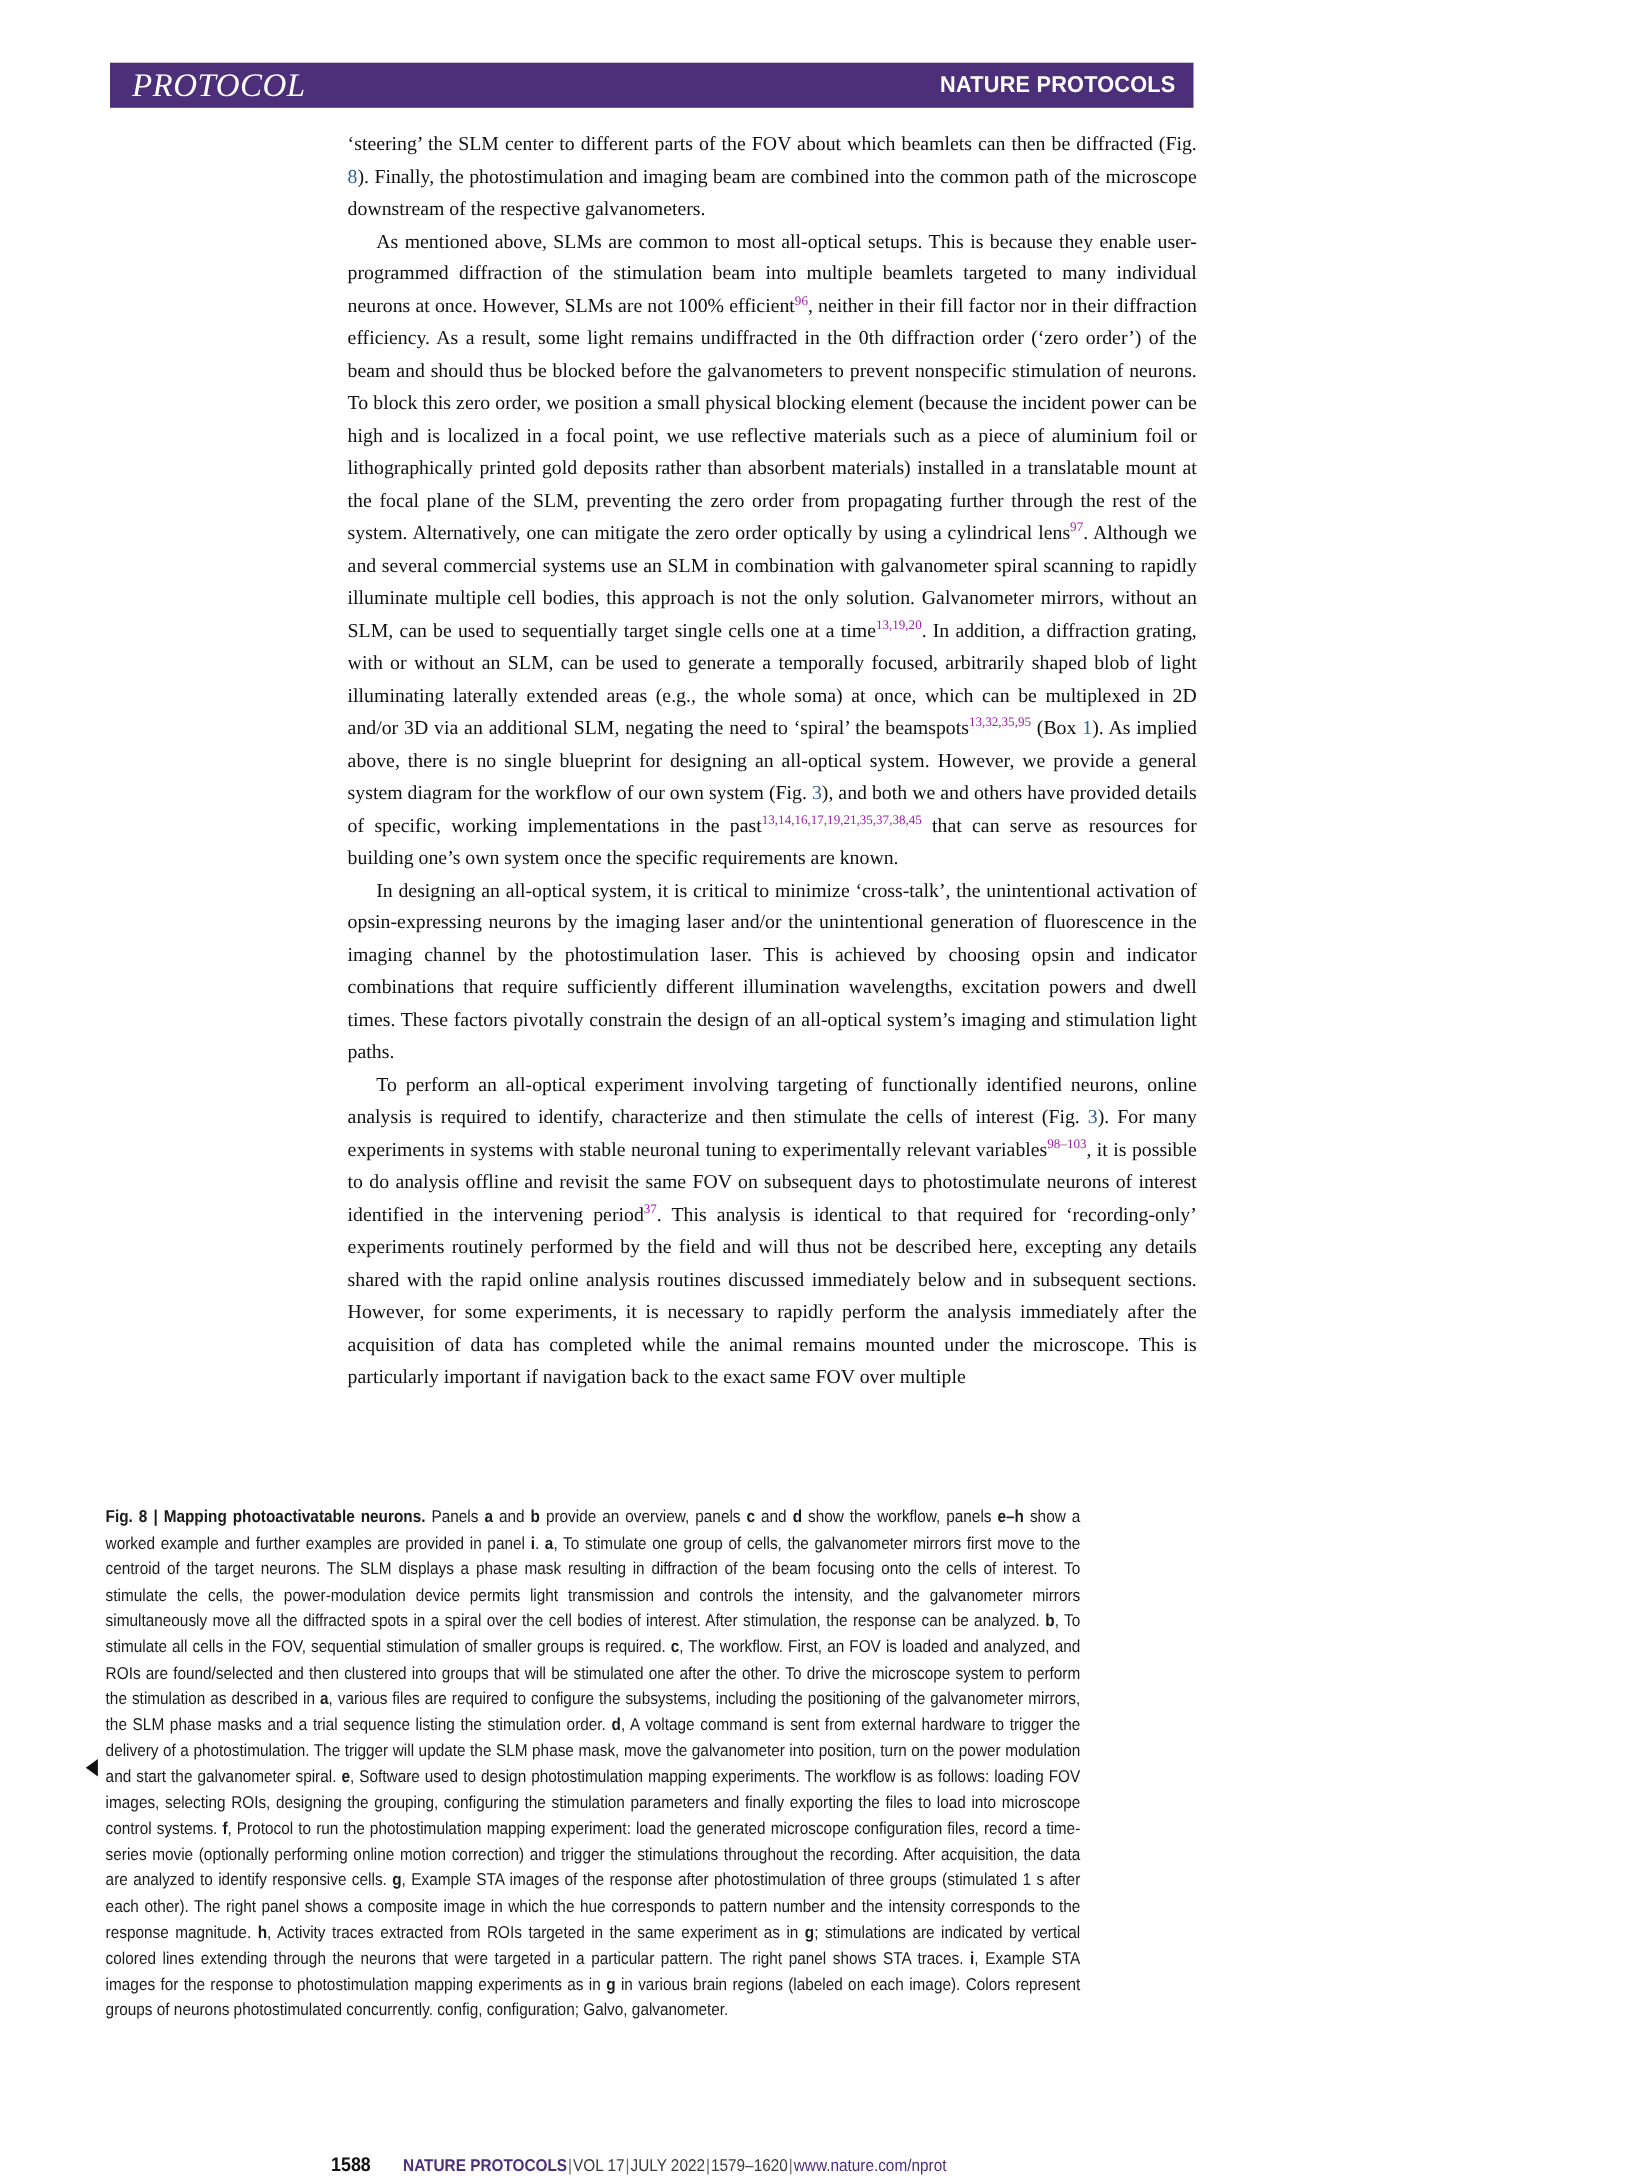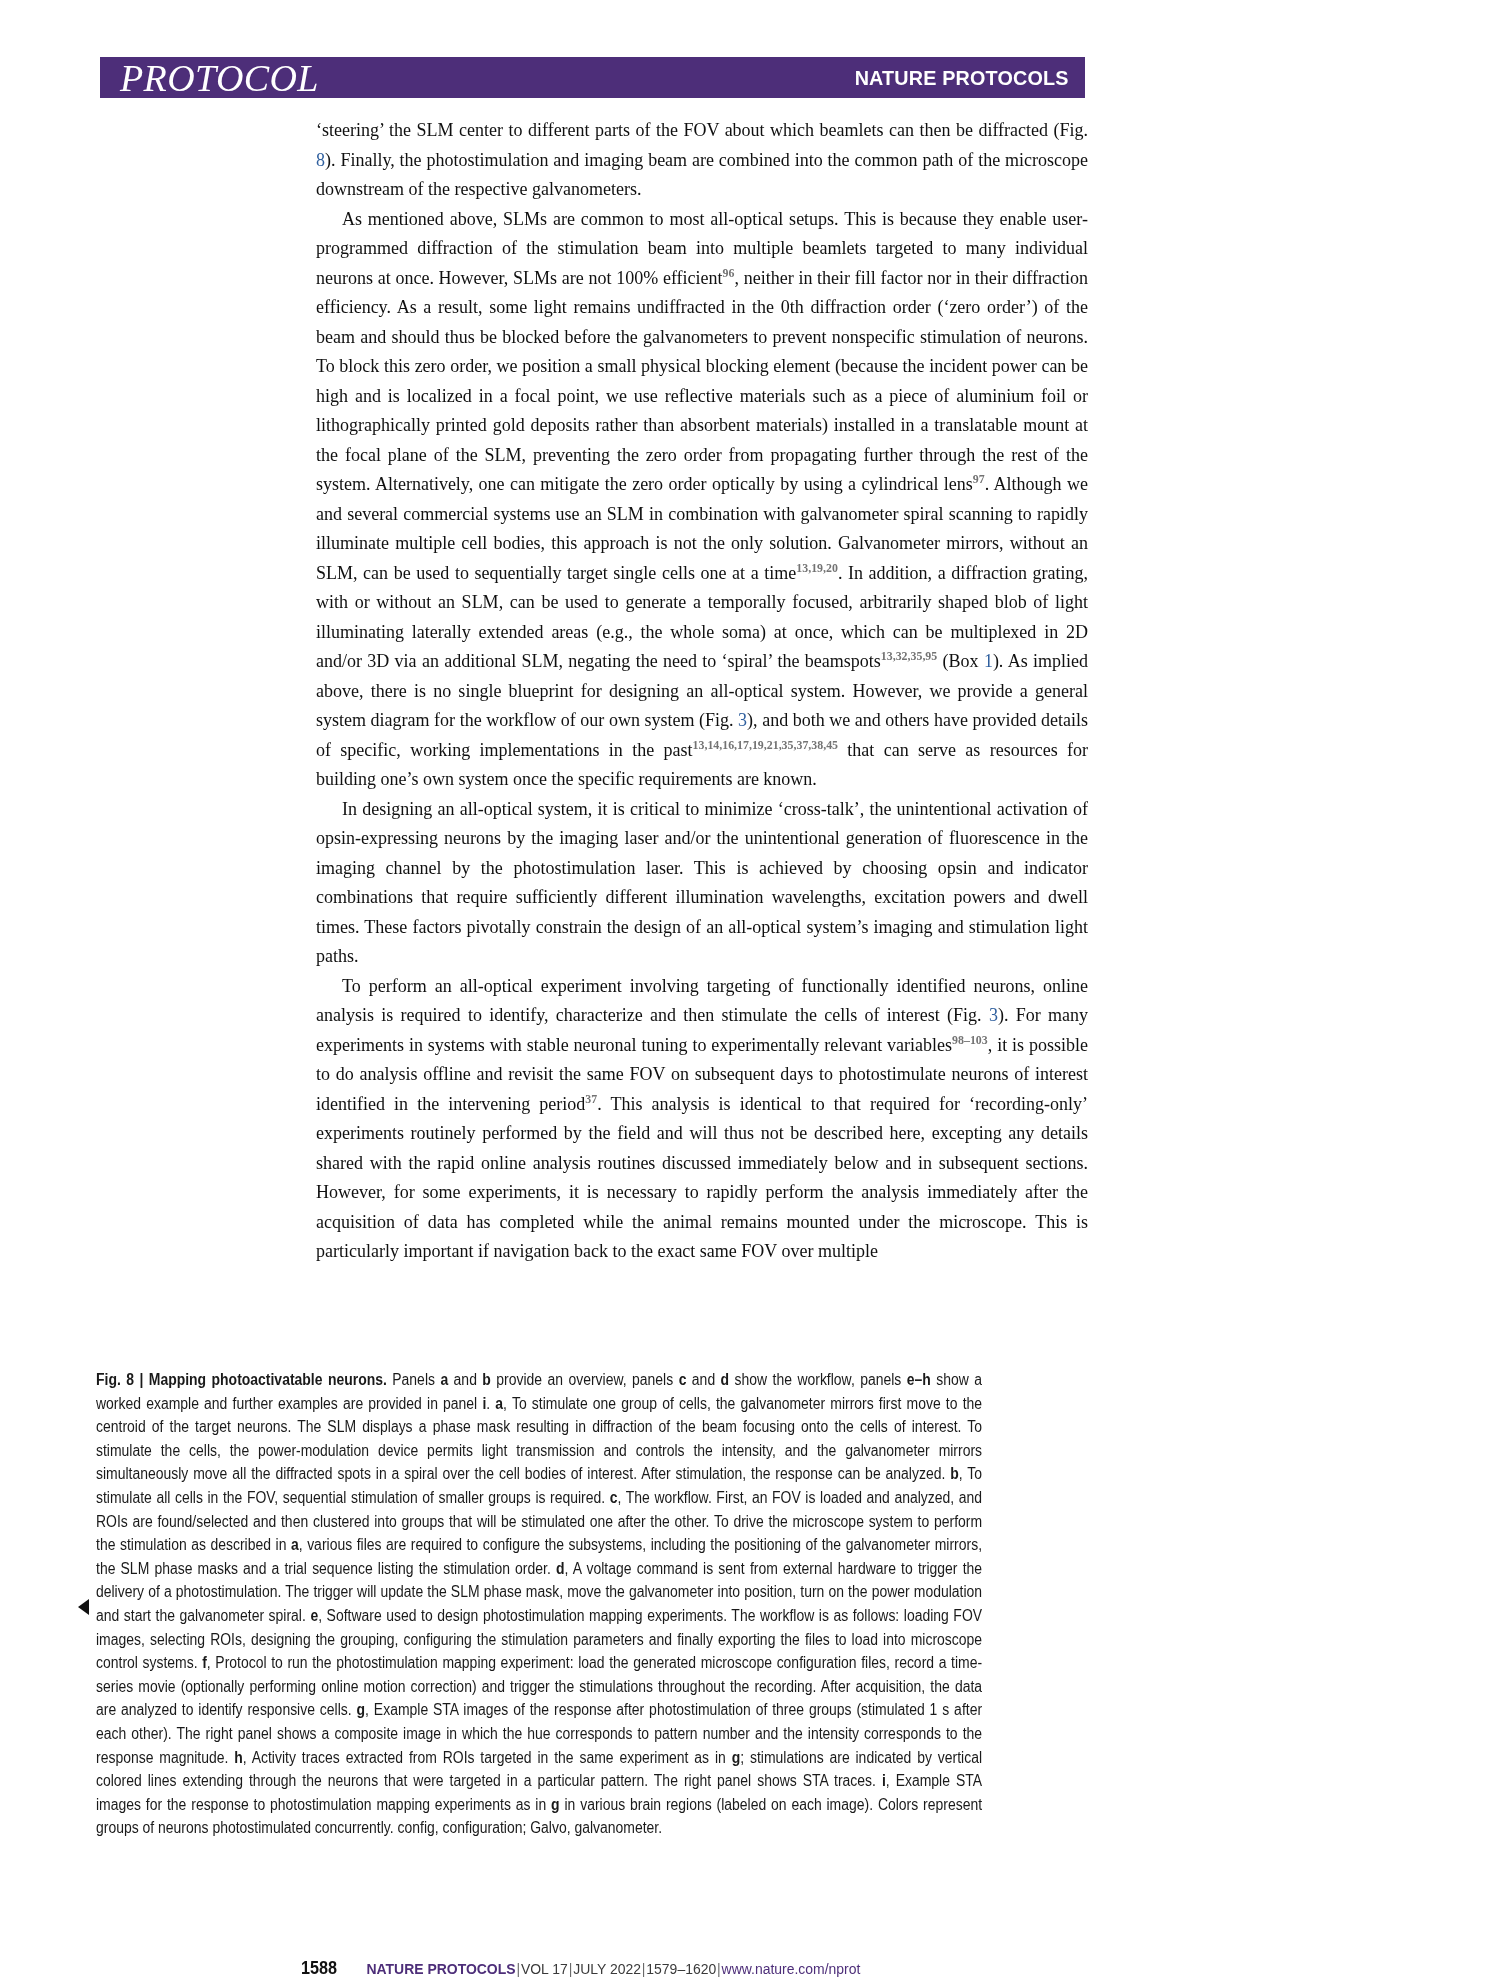--- a/index.html
+++ b/index.html
@@ -24,21 +24,21 @@
     height: 41px;
     background: #4d2e79;
     display: flex;
     align-items: center;
     justify-content: space-between;
     padding: 0 16px 0 20px;
   }
   .runhead-left {
     color: #ffffff;
     font-family: "Liberation Serif", "DejaVu Serif", serif;
-    font-size: 38px;
+    font-size: 30px;
     font-style: italic;
     font-weight: 400;
     letter-spacing: 0.4px;
     line-height: 1;
   }
   .runhead-right {
     color: #ffffff;
     font-family: "Liberation Sans", "DejaVu Sans", sans-serif;
     font-size: 21px;
     font-weight: bold;
@@ -59,25 +59,24 @@
     margin: 0;
     font-size: 18px;
     line-height: 29.5px;
     text-align: justify;
     text-justify: inter-word;
     color: #101010;
     hyphens: none;
   }
   p.para + p.para { text-indent: 26px; }
   sup.cite {
-    color: #737373;
+    color: #a21caf;
     font-size: 0.66em;
     vertical-align: super;
     line-height: 0;
-    font-weight: bold;
   }
   a.xref {
     color: #2f5f9e;
     text-decoration: none;
   }
 
   
   .capwrap {
     position: absolute;
     left: 78px;

